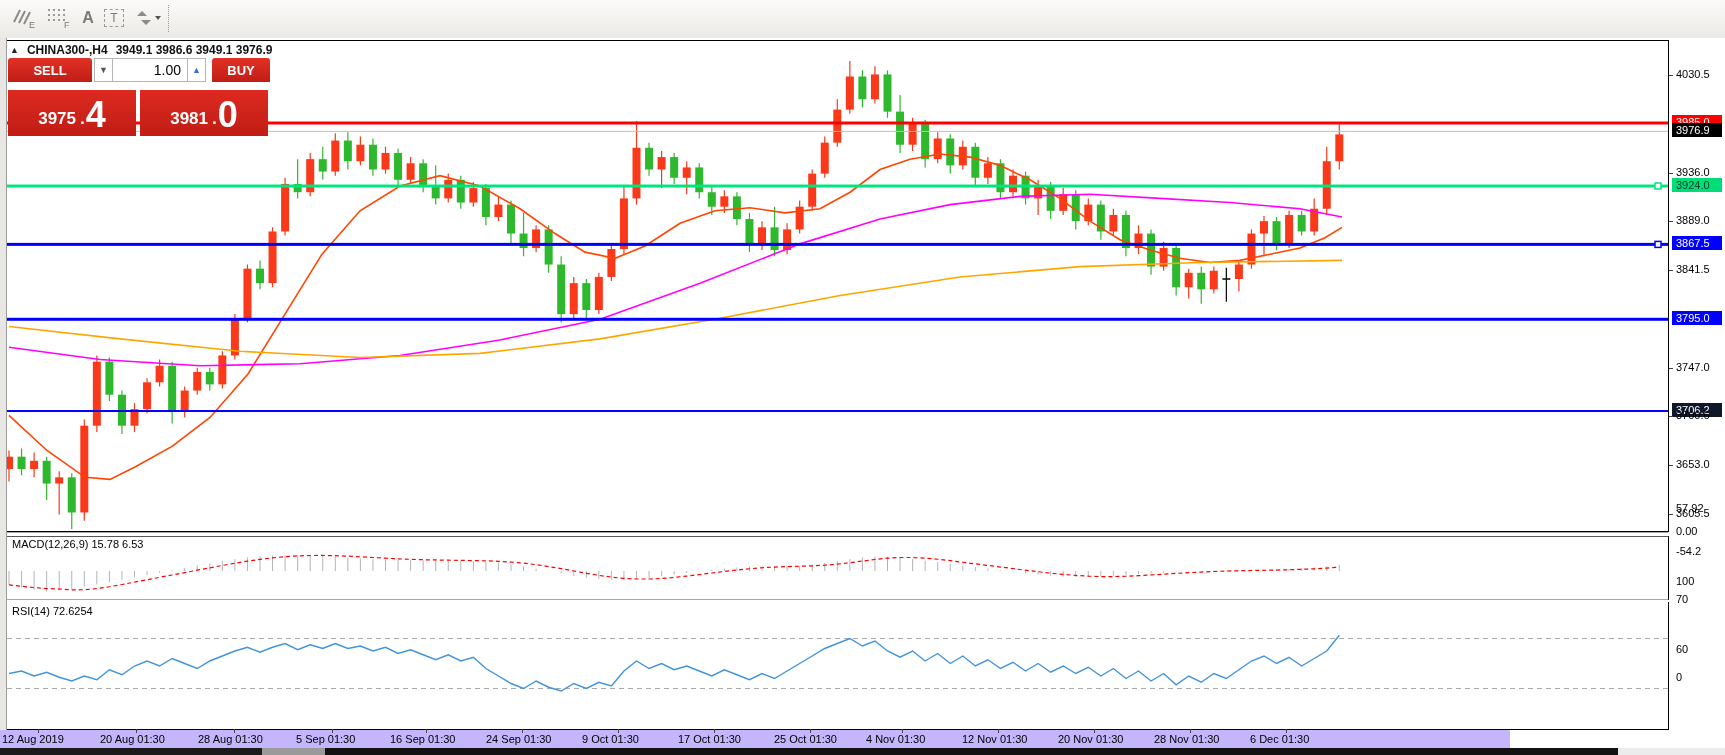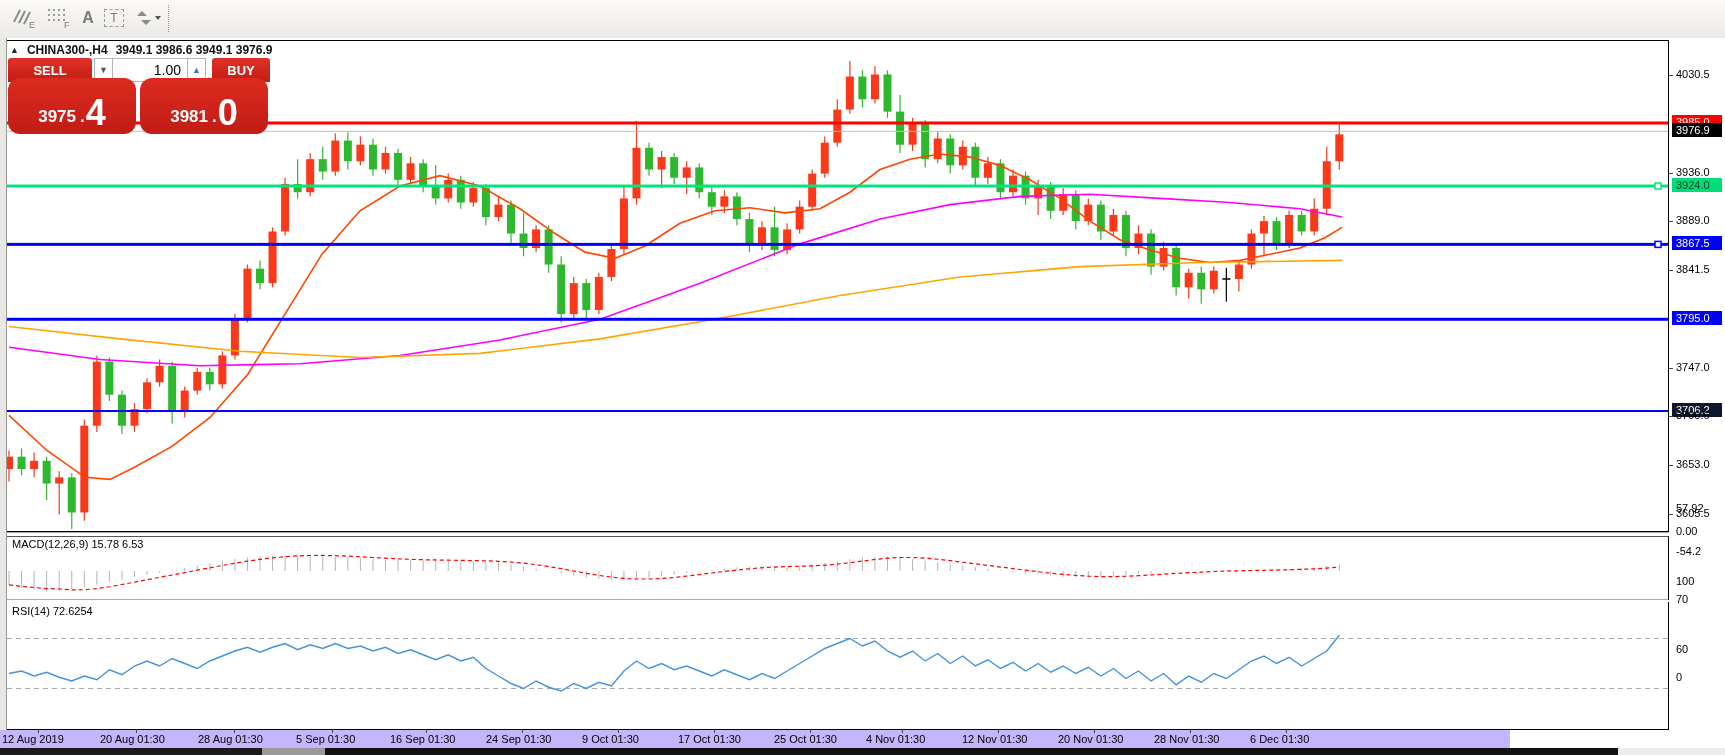--- a/index.html
+++ b/index.html
@@ -34,21 +34,21 @@
   #quoteheader{position:absolute;left:10px;top:5px;font-size:12px;font-weight:bold;color:#111;display:flex;gap:8px;align-items:center;}
   #quoteheader .tri{font-size:9px;color:#222;}
   #tradepanel{position:absolute;left:8px;top:20px;width:262px;height:74px;}
   .trow1{position:absolute;left:0;top:0;width:262px;height:24px;display:flex;}
   .tbtn{background:linear-gradient(#e23126,#c01d15);color:#fff;font-weight:bold;font-size:13px;display:flex;align-items:center;justify-content:center;border-radius:3px 3px 0 0;}
   #sellbtn{width:84px;}
   #buybtn{width:58px;margin-left:auto;border-radius:3px 3px 0 0;}
   .spinbox{width:19px;background:#fff;border:1px solid #b5b5b5;box-sizing:border-box;display:flex;align-items:center;justify-content:center;font-size:9px;color:#555;}
   .volinput{width:74px;background:#fff;border:1px solid #b5b5b5;border-left:none;border-right:none;box-sizing:border-box;display:flex;align-items:center;justify-content:flex-end;padding-right:6px;font-size:14px;color:#000;}
   .spin-up{color:#3a6fd8;}
-  .bigpx{position:absolute;top:20px;width:128px;height:56px;background:linear-gradient(#dd2a20,#c01d15);border-radius:12px;color:#fff;display:flex;align-items:flex-end;justify-content:center;padding-bottom:4px;box-sizing:border-box;}
+  .bigpx{position:absolute;top:32px;width:128px;height:46px;background:linear-gradient(#dd2a20,#c01d15);border-radius:0;color:#fff;display:flex;align-items:flex-end;justify-content:center;padding-bottom:4px;box-sizing:border-box;}
   #bidbox{left:0;}
   #askbox{left:132px;}
   .px-int{font-size:17px;font-weight:bold;line-height:26px;}
   .px-dot{font-size:17px;font-weight:bold;line-height:26px;margin:0 1px 0 4px;}
   .px-big{font-size:36px;font-weight:bold;line-height:34px;}
   
   #annotation{position:absolute;font-weight:bold;white-space:nowrap;font-family:"Liberation Sans","DejaVu Sans",sans-serif;}
   
   .bstrip{position:absolute;height:7px;top:748px;}
 </style>

